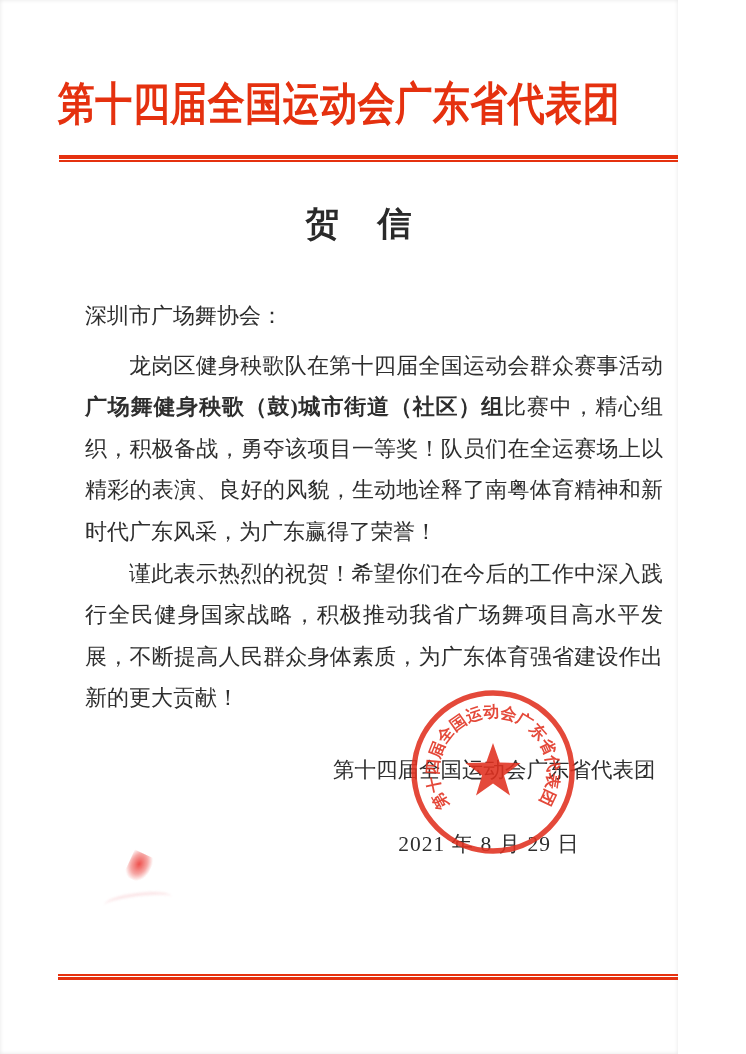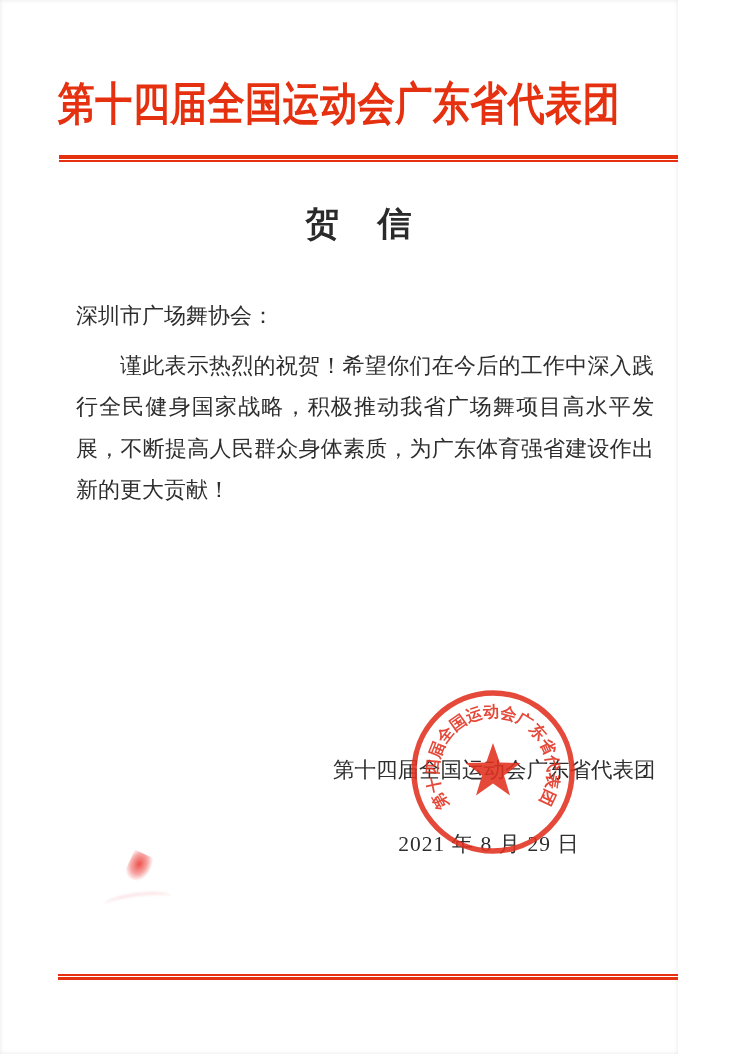--- a/index.html
+++ b/index.html
@@ -39,21 +39,21 @@
     position:absolute; top:201px; left:0; right:0;
     text-align:center;
     font-size:34px; font-weight:bold;
     color:#2a2a2a;
     letter-spacing:2px;
     white-space:pre;
     padding-left:41px;
   }
   
   .body-text {
-    position:absolute; top:295px; left:76px; width:578px;
+    position:absolute; top:295px; left:85px; width:578px;
     font-size:22px; line-height:41.6px;
     color:#2e2e2e;
     text-align:justify;
   }
   .body-text p.salutation { text-indent:0; margin-bottom:8px; }
   .body-text p.para { text-indent:2em; }
   .body-text b { font-weight:bold; }
   
   .signature-line {
     position:absolute; top:755px; left:333px; width:312px;
@@ -102,20 +102,21 @@
   <div class="redline top-rule">
     <div class="bar b1"></div>
       <div class="gap"></div>
       <div class="bar b2"></div>
   </div>
 
   <div class="letter-title">贺　信</div>
 
   <div class="body-text">
     <p class="salutation">深圳市广场舞协会：</p>
+    <p class="para"><span>龙岗区健身秧歌队在第十四届全国运动会群众赛事活动</span><b>广场舞健身秧歌（鼓)城市街道（社区）组</b><span>比赛中，精心组织，积极备战，勇夺该项目一等奖！队员们在全运赛场上以精彩的表演、良好的风貌，生动地诠释了南粤体育精神和新时代广东风采，为广东赢得了荣誉！</span></p>
     <p class="para">谨此表示热烈的祝贺！希望你们在今后的工作中深入践行全民健身国家战略，积极推动我省广场舞项目高水平发展，不断提高人民群众身体素质，为广东体育强省建设作出新的更大贡献！</p>
   </div>
 
   <div class="signature-line">第十四届全国运动会广东省代表团</div>
 
   <div class="date-line">2021 年 8 月 29 日</div>
 
   <svg class="seal" viewBox="-88 -88 176 176" xmlns="http://www.w3.org/2000/svg">
     <circle cx="0" cy="0" r="79" fill="none" stroke="#e1301f" stroke-width="5.5"></circle>
     <polygon fill="#e1301f" points="0,-29 6.8,-9.4 27.6,-9.0 11.0,3.6 17.0,23.5 0,11.6 -17.0,23.5 -11.0,3.6 -27.6,-9.0 -6.8,-9.4"></polygon>

